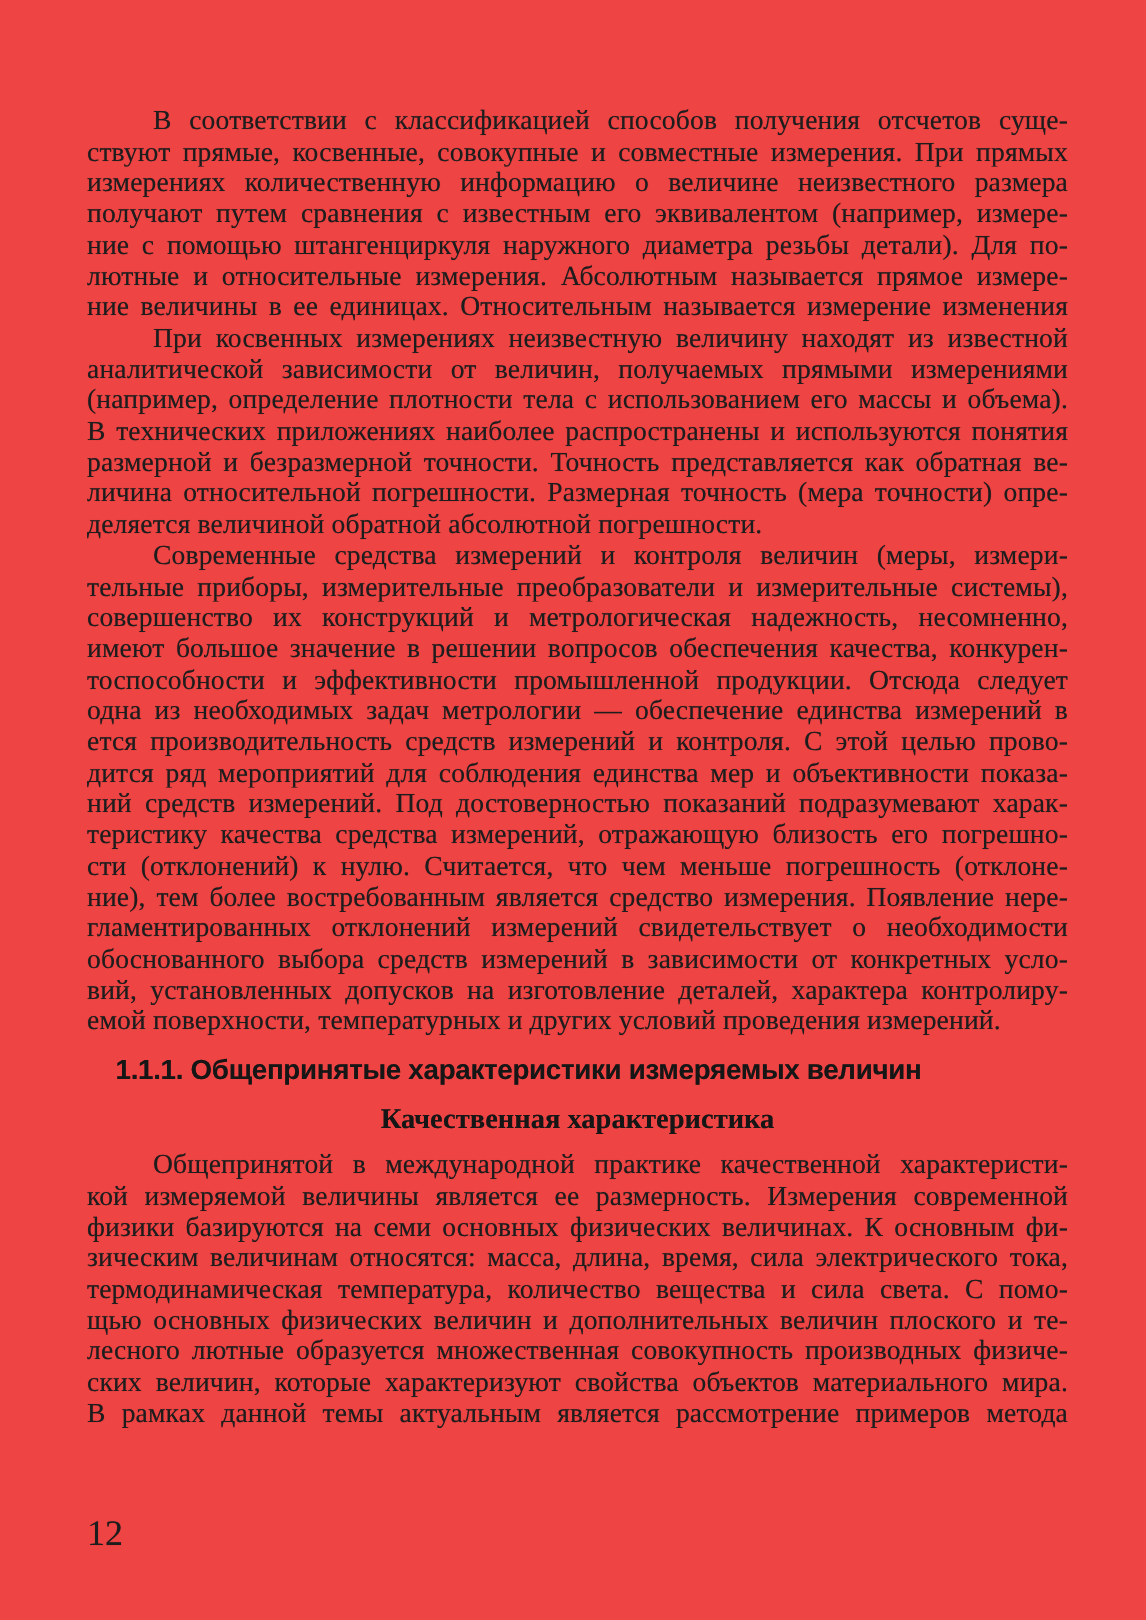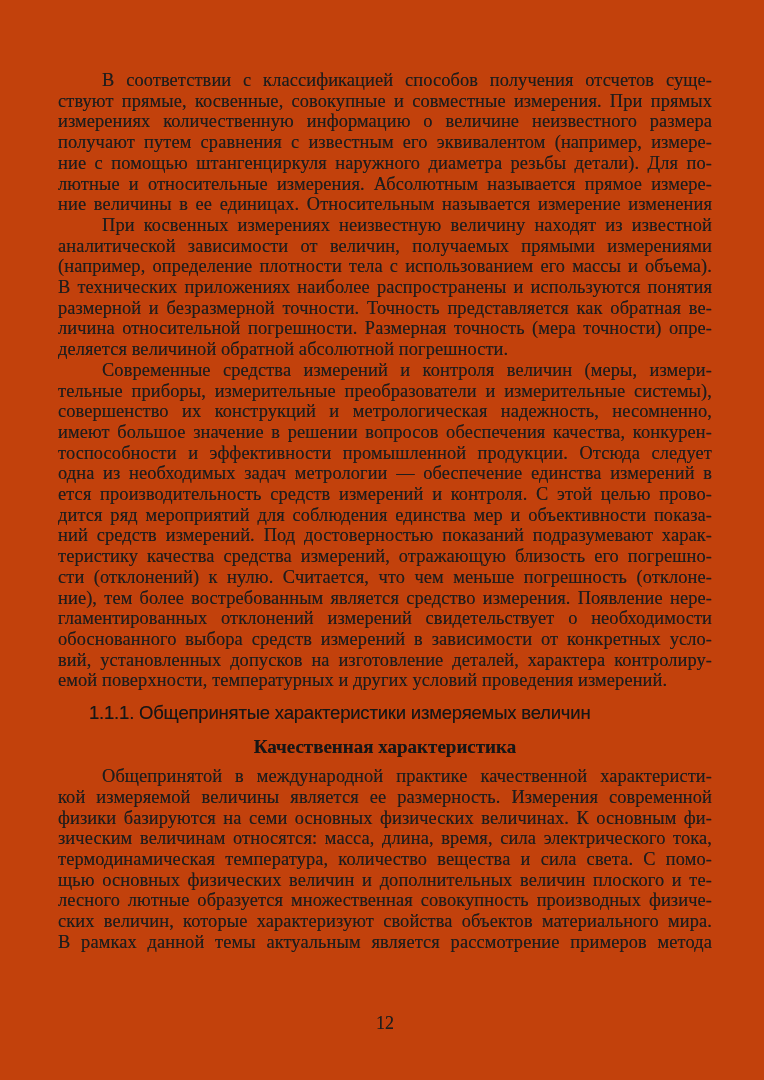--- a/index.html
+++ b/index.html
@@ -5,21 +5,21 @@
   html, body {
     margin: 0;
     padding: 0;
     background: #e9e9e9;
   }
   .page {
     position: relative;
     width: 764px;
     height: 1080px;
     margin: 0 auto;
-    background: #c2410c;
+    background: #ef4444;
     overflow: hidden;
     font-family: "Liberation Serif", "DejaVu Serif", serif;
     color: #1d1d1d;
   }
   .text-column {
     position: absolute;
     left: 58px;
     top: 70px;
     width: 654px;
   }
@@ -32,44 +32,43 @@
     text-align-last: justify;
     text-justify: inter-word;
     white-space: normal;
     overflow: hidden;
     text-shadow: 0 0 0.5px rgba(25,25,25,0.55);
   }
   .line.first { text-indent: 44px; }
   .line.final { text-align-last: left; }
   .section-heading {
     font-family: "Liberation Sans", "DejaVu Sans", sans-serif;
-    font-weight: normal;
+    font-weight: bold;
     font-size: 18.5px;
     line-height: 23px;
     letter-spacing: -0.2px;
-    margin: 10px 0 7px 31px;
+    margin: 10px 0 7px 19px;
     color: #161616;
     text-shadow: 0 0 0.4px rgba(20,20,20,0.5);
   }
   .subheading {
     font-weight: bold;
     font-size: 19px;
     line-height: 22px;
     text-align: center;
     margin: 12px 0 8px 0;
     color: #161616;
     text-shadow: 0 0 0.4px rgba(20,20,20,0.5);
   }
   .page-number {
     position: absolute;
     top: 1013px;
     left: 58px;
     width: 654px;
-    text-align: center;
-    font-size: 18px;
+    font-size: 24px;
     line-height: 20px;
     text-shadow: 0 0 0.5px rgba(25,25,25,0.55);
   }
 </style>
 </head>
 <body>
 
 <div class="page">
   <div class="text-column">
     <div id="paras-before">

